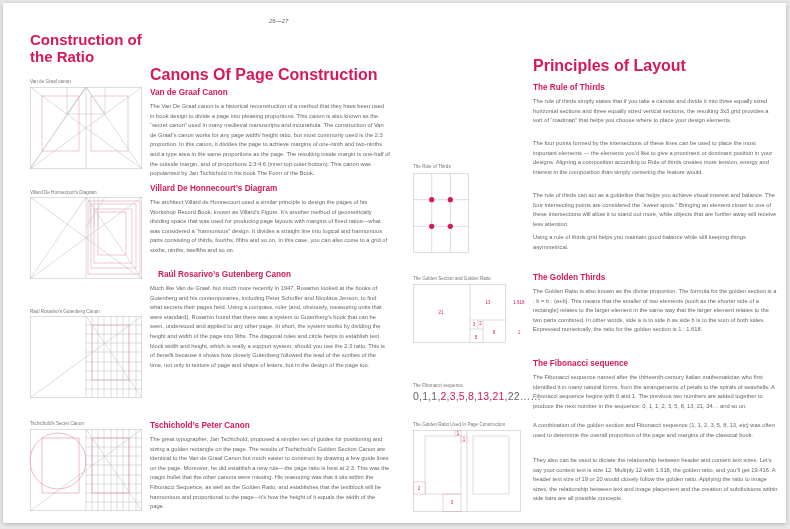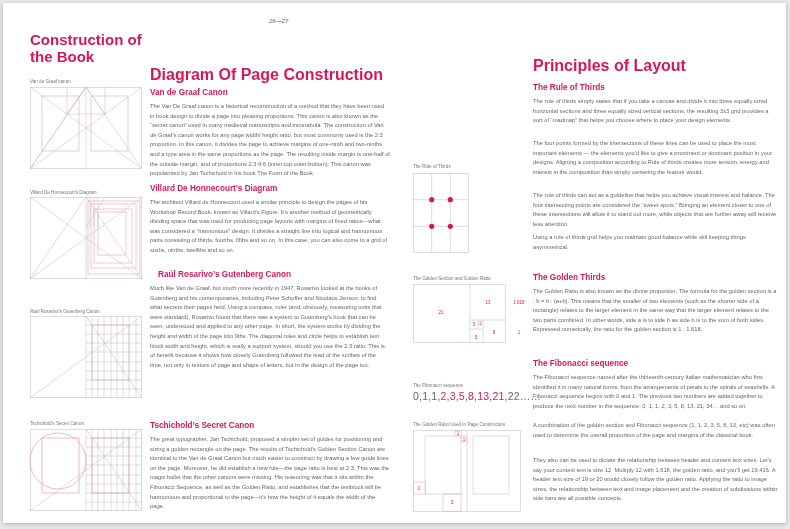--- a/index.html
+++ b/index.html
@@ -27,22 +27,22 @@
   .fib span.r { color: #d6185a; }
   .gs-label { font-family: "Liberation Sans", sans-serif; font-size: 4.5px; fill: #d6185a; }
 </style>
 </head>
 <body>
 
 <div class="spread">
 
   <div class="page-num">26—27</div>
 
-  <div class="main-title">Construction of the Book</div>
-  <div class="h2" style="left:147px; top:63px;">Diagram Of Page Construction</div>
+  <div class="main-title">Construction of the Ratio</div>
+  <div class="h2" style="left:147px; top:63px;">Canons Of Page Construction</div>
 
   <div class="cap" style="left:27px; top:76px;">Van de Graaf canon</div>
   <svg style="left:27px; top:84px;" width="112" height="82" viewBox="0 0 112 82">
     <g fill="none" stroke="#bbb" stroke-width="0.5">
       <rect x="0.5" y="0.5" width="111" height="81"></rect>
       <line x1="56" y1="0" x2="56" y2="82"></line>
       <line x1="0" y1="82" x2="56" y2="0"></line>
         <line x1="56" y1="0" x2="112" y2="82"></line>
       <line x1="0" y1="0" x2="112" y2="82"></line>
         <line x1="112" y1="0" x2="0" y2="82"></line>
@@ -139,21 +139,21 @@
         <line x1="56" y1="73" x2="112" y2="73"></line>
       <line x1="0" y1="82" x2="112" y2="0"></line>
         <line x1="56" y1="0" x2="112" y2="82"></line>
     </g>
     <g fill="none" stroke="#e08aa8" stroke-width="0.6">
       <circle cx="28" cy="32" r="28"></circle>
       <rect x="12" y="9" width="37" height="55"></rect>
       <rect x="62" y="9" width="37" height="55"></rect>
     </g>
   </svg>
-  <div class="h3" style="left:147px; top:418px;">Tschichold’s Secret Canon</div>
+  <div class="h3" style="left:147px; top:418px;">Tschichold’s Peter Canon</div>
   <div class="para" style="left:147px; top:432px; width:240px;">The great typographer, Jan Tschichold, proposed a simpler set of guides for positioning and sizing a golden rectangle on the page. The results of Tschichold’s Golden Section Canon are identical to the Van de Graaf Canon but much easier to construct by drawing a few guide lines on the page. Moreover, he did establish a new rule—the page ratio is best at 2:3. This was the magic bullet that the other canons were missing. His reasoning was that it sits within the Fibonacci Sequence, as well as the Golden Ratio, and establishes that the textblock will be harmonious and proportional to the page—it’s how the height of it equals the width of the page.</div>
 
   <div class="cap" style="left:410px; top:161px;">The Rule of Thirds</div>
   <svg style="left:410px; top:170px;" width="56" height="80" viewBox="0 0 56 80">
     <g fill="none" stroke="#bbb" stroke-width="0.5">
       <rect x="0.5" y="0.5" width="55" height="79"></rect>
       <line x1="18.7" y1="0" x2="18.7" y2="80"></line>
         <line x1="37.3" y1="0" x2="37.3" y2="80"></line>
       <line x1="0" y1="26.7" x2="56" y2="26.7"></line>
         <line x1="0" y1="53.3" x2="56" y2="53.3"></line>

